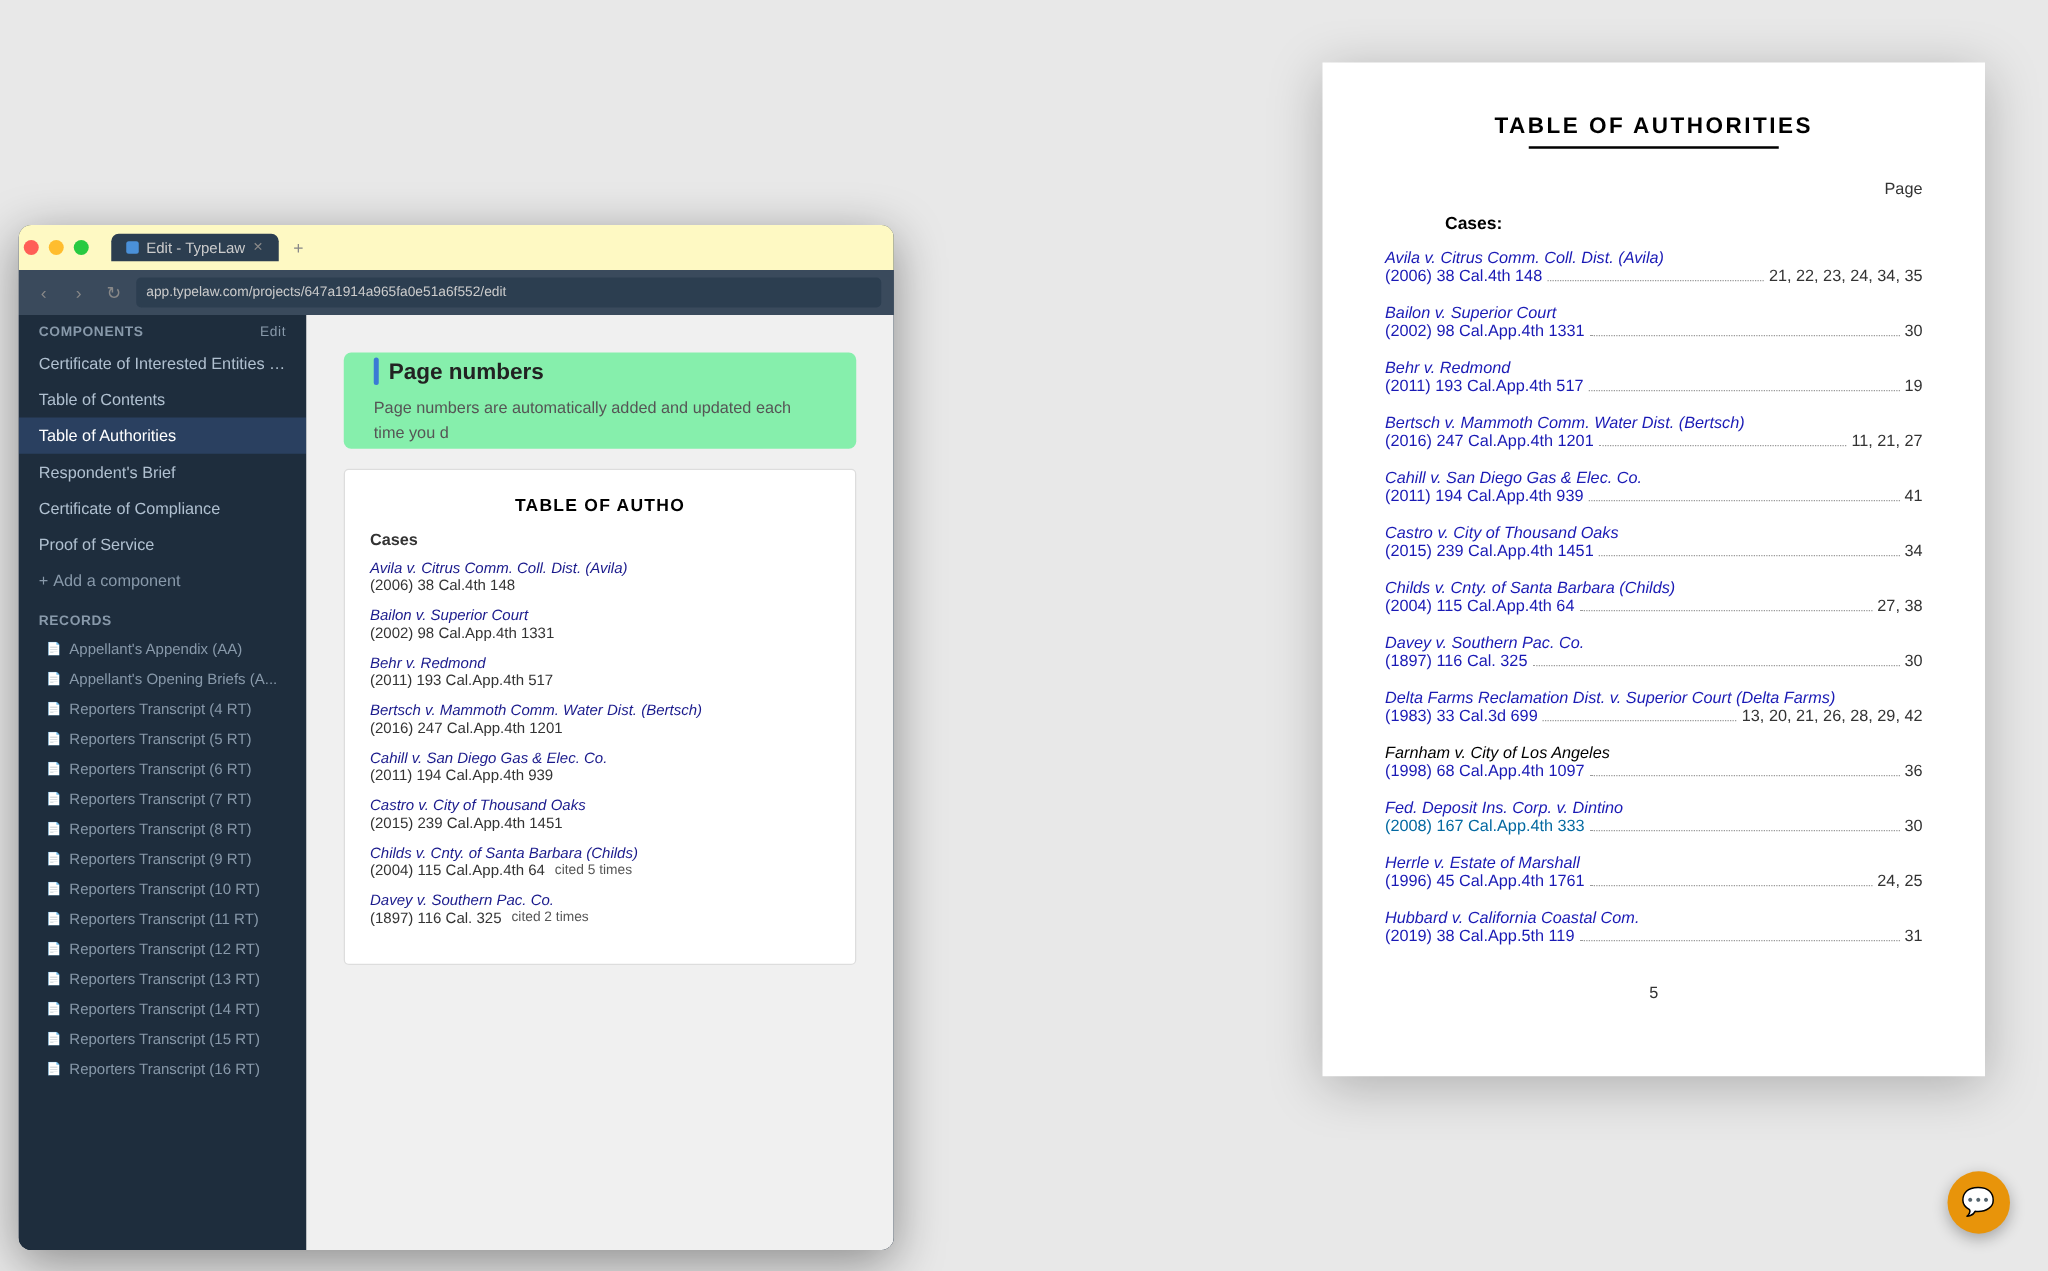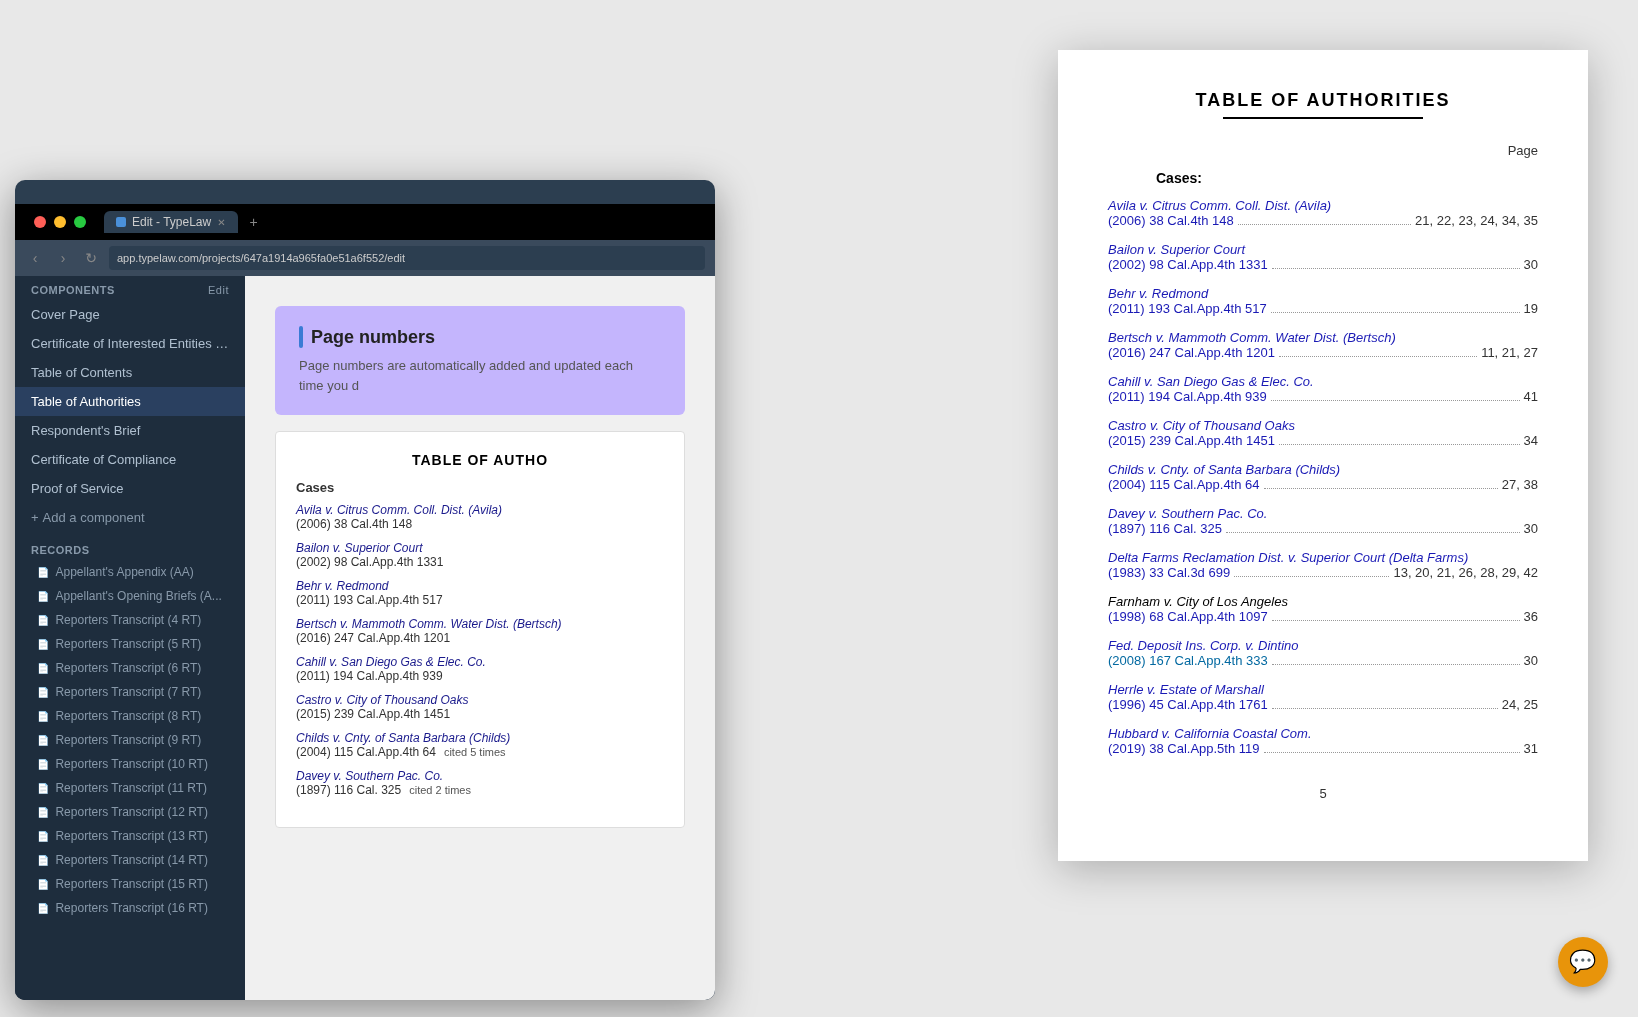--- a/index.html
+++ b/index.html
@@ -19,27 +19,26 @@
       left: 15px;
       width: 700px;
       height: 820px;
       background: #2c3e50;
       border-radius: 10px;
       overflow: hidden;
       box-shadow: 0 10px 40px rgba(0,0,0,0.4);
     }
 
     .browser-titlebar {
-      background: #000000;
+      background: #fef9c3;
       height: 36px;
       display: flex;
       align-items: center;
-      padding: 0 19px;
+      padding: 0 4px;
       gap: 8px;
-      margin-top: 24px;
     }
 
     .browser-dot {
       width: 12px;
       height: 12px;
       border-radius: 50%;
     }
     .browser-dot.red { background: #ff5f57; }
     .browser-dot.yellow { background: #ffbd2e; }
     .browser-dot.green { background: #28ca41; }
@@ -199,24 +198,24 @@
 
     
     .main-content {
       flex: 1;
       background: #f0f0f0;
       overflow-y: auto;
       padding: 30px 30px 20px;
     }
 
     .content-section {
-      background: #c4b5fd;
+      background: #86efac;
       border-radius: 6px;
       margin-bottom: 16px;
-      padding: 20px 24px;
+      padding: 4px 24px;
     }
 
     .section-title {
       font-size: 18px;
       font-weight: 600;
       color: #222;
       margin-bottom: 8px;
       display: flex;
       align-items: center;
       gap: 8px;
@@ -409,21 +408,20 @@
   <div class="app-content">
 
     <div class="sidebar">
 
 
       <div class="sidebar-section-header">
         <span>COMPONENTS</span>
         <span class="edit-link">Edit</span>
       </div>
 
-      <div class="sidebar-item">Cover Page</div>
       <div class="sidebar-item">Certificate of Interested Entities o...</div>
       <div class="sidebar-item">Table of Contents</div>
       <div class="sidebar-item active">Table of Authorities</div>
       <div class="sidebar-item">Respondent's Brief</div>
       <div class="sidebar-item">Certificate of Compliance</div>
       <div class="sidebar-item">Proof of Service</div>
       <div class="sidebar-item add">
         <span>+</span>
         <span>Add a component</span>
       </div>

